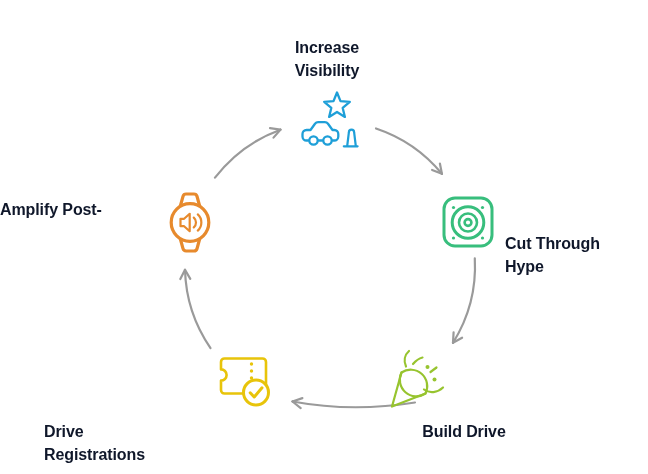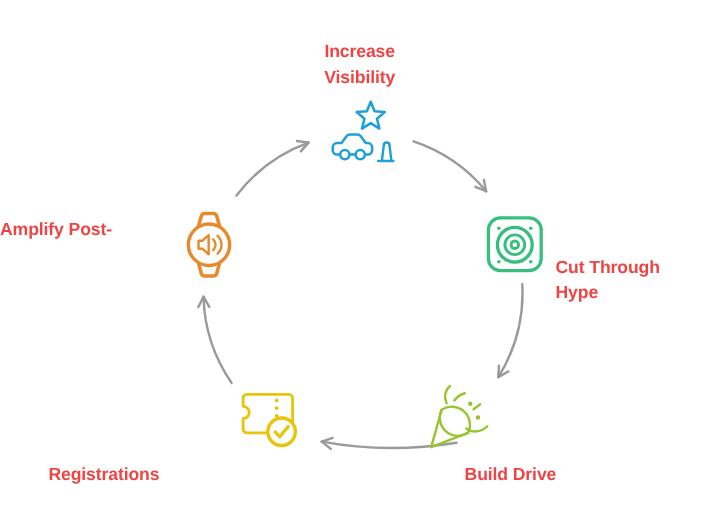--- a/index.html
+++ b/index.html
@@ -7,21 +7,21 @@
          font-family:"Liberation Sans",sans-serif;overflow:hidden;}
   .stage svg{position:absolute;left:0;top:0;display:block;}
   .label{position:absolute;font-size:16px;line-height:23px;font-weight:600;letter-spacing:-0.1px;}
   .label.center{text-align:center;}
   .label.right{text-align:left;}
   .label.left{text-align:left;margin-top:32px;}
 </style>
 </head>
 <body>
 
-<div class="stage" style="color: #ef4444; background: rgb(255, 255, 255);">
+<div class="stage" style="color: #0f172a; background: rgb(255, 255, 255);">
 
   <svg width="648" height="474" viewBox="0 0 648 474">
 
     <g id="arrows-g" fill="none" stroke="currentColor" stroke-width="2.2" stroke-linecap="round" stroke-linejoin="round" style="color: rgb(154, 154, 154);">
         <g>
           <path d="M376.0 128.5 A145 145 0 0 1 441.9 173.8"></path>
           <path d="M441.9 173.8 L439.9 163.5"></path>
           <path d="M441.9 173.8 L432.1 169.9"></path>
         </g>
         <g>
@@ -103,20 +103,21 @@
   <div class="label left" style="left:505px;top:200px;width:135px">
     <div>Cut Through</div>
     <div>Hype</div>
   </div>
 
   <div class="label center" style="left:384px;top:420px;width:160px">
     <div>Build Drive</div>
   </div>
 
   <div class="label right" style="left:44px;top:420px;width:200px">
+    <div>Drive</div>
     <div>Registrations</div>
   </div>
 
   <div class="label right" style="left:0px;top:198px;width:156px">
     <div>Amplify Post-</div>
   </div>
 
 </div>
 
 </body></html>

